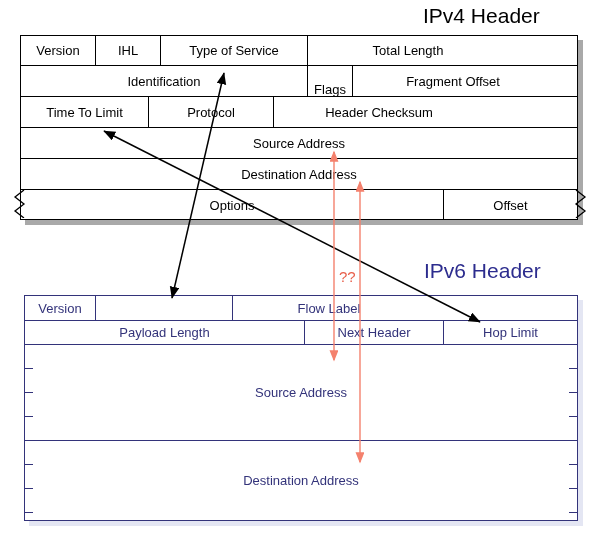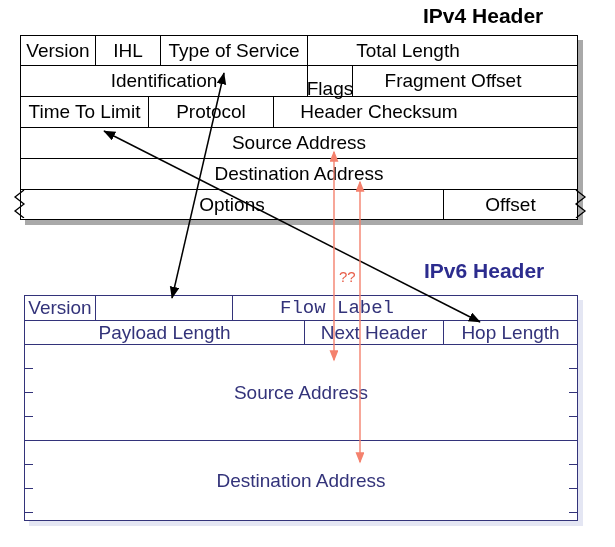--- a/index.html
+++ b/index.html
@@ -8,37 +8,37 @@
     background:#ffffff;
     font-family:"Liberation Sans","DejaVu Sans",sans-serif;
     position:relative;
     overflow:hidden;
   }
   .stage{position:absolute;left:0;top:0;width:615px;height:547px;}
 
   
   .title{
     position:absolute;
-    font-weight:bold;
+    font-weight:normal;
     font-size:21px;
     letter-spacing:0px;
     white-space:nowrap;
   }
   #ipv4-title{left:423px;top:4px;color:#000000;}
   #ipv6-title{left:424px;top:259px;color:#2c2c8e;}
 
   
   .hdrtable{position:absolute;box-sizing:border-box;}
   .cell{
     position:absolute;
     box-sizing:border-box;
     display:flex;
     align-items:center;
     justify-content:center;
-    font-size:19px;
+    font-size:13px;
     white-space:nowrap;
     overflow:hidden;
   }
 
   
   #ipv4-table{
     left:20px;top:35px;width:558px;height:185px;
     background:#ffffff;
     border:1px solid #000000;
   }
@@ -158,25 +158,25 @@
     <div class="tick" style="left:544px;top:120px;"></div>
 
     <div class="tick" style="left:0;top:168px;"></div>
     <div class="tick" style="left:0;top:192px;"></div>
     <div class="tick" style="left:0;top:216px;"></div>
     <div class="tick" style="left:544px;top:168px;"></div>
     <div class="tick" style="left:544px;top:192px;"></div>
     <div class="tick" style="left:544px;top:216px;"></div>
 
     <div class="cell" style="left:0;top:0;width:70px;height:24px;">Version</div>
-    <div class="cell" style="left:208px;top:0;width:208px;height:24px;font-family:Liberation Mono, monospace;">Flow Label</div>
+    <div class="cell" style="left:200px;top:0;width:208px;height:24px;">Flow Label</div>
 
     <div class="cell" style="left:280px;top:25px;width:138px;height:23px;">Next Header</div>
     <div class="cell" style="left:0;top:25px;width:279px;height:23px;">Payload Length</div>
-    <div class="cell" style="left:419px;top:25px;width:133px;height:23px;">Hop Length</div>
+    <div class="cell" style="left:419px;top:25px;width:133px;height:23px;">Hop Limit</div>
 
     <div class="cell" style="left:0;top:49px;width:552px;height:95px;">Source Address</div>
     <div class="cell" style="left:0;top:145px;width:552px;height:79px;">Destination Address</div>
   </div>
 
   <svg id="arrows" viewBox="0 0 615 547">
     <defs>
       <marker id="bk-arrow" markerWidth="9" markerHeight="9" refX="7.5" refY="3.2" orient="auto" markerUnits="strokeWidth">
         <path d="M0,0 L8,3.2 L0,6.4 z" fill="#000000"></path>
       </marker>

